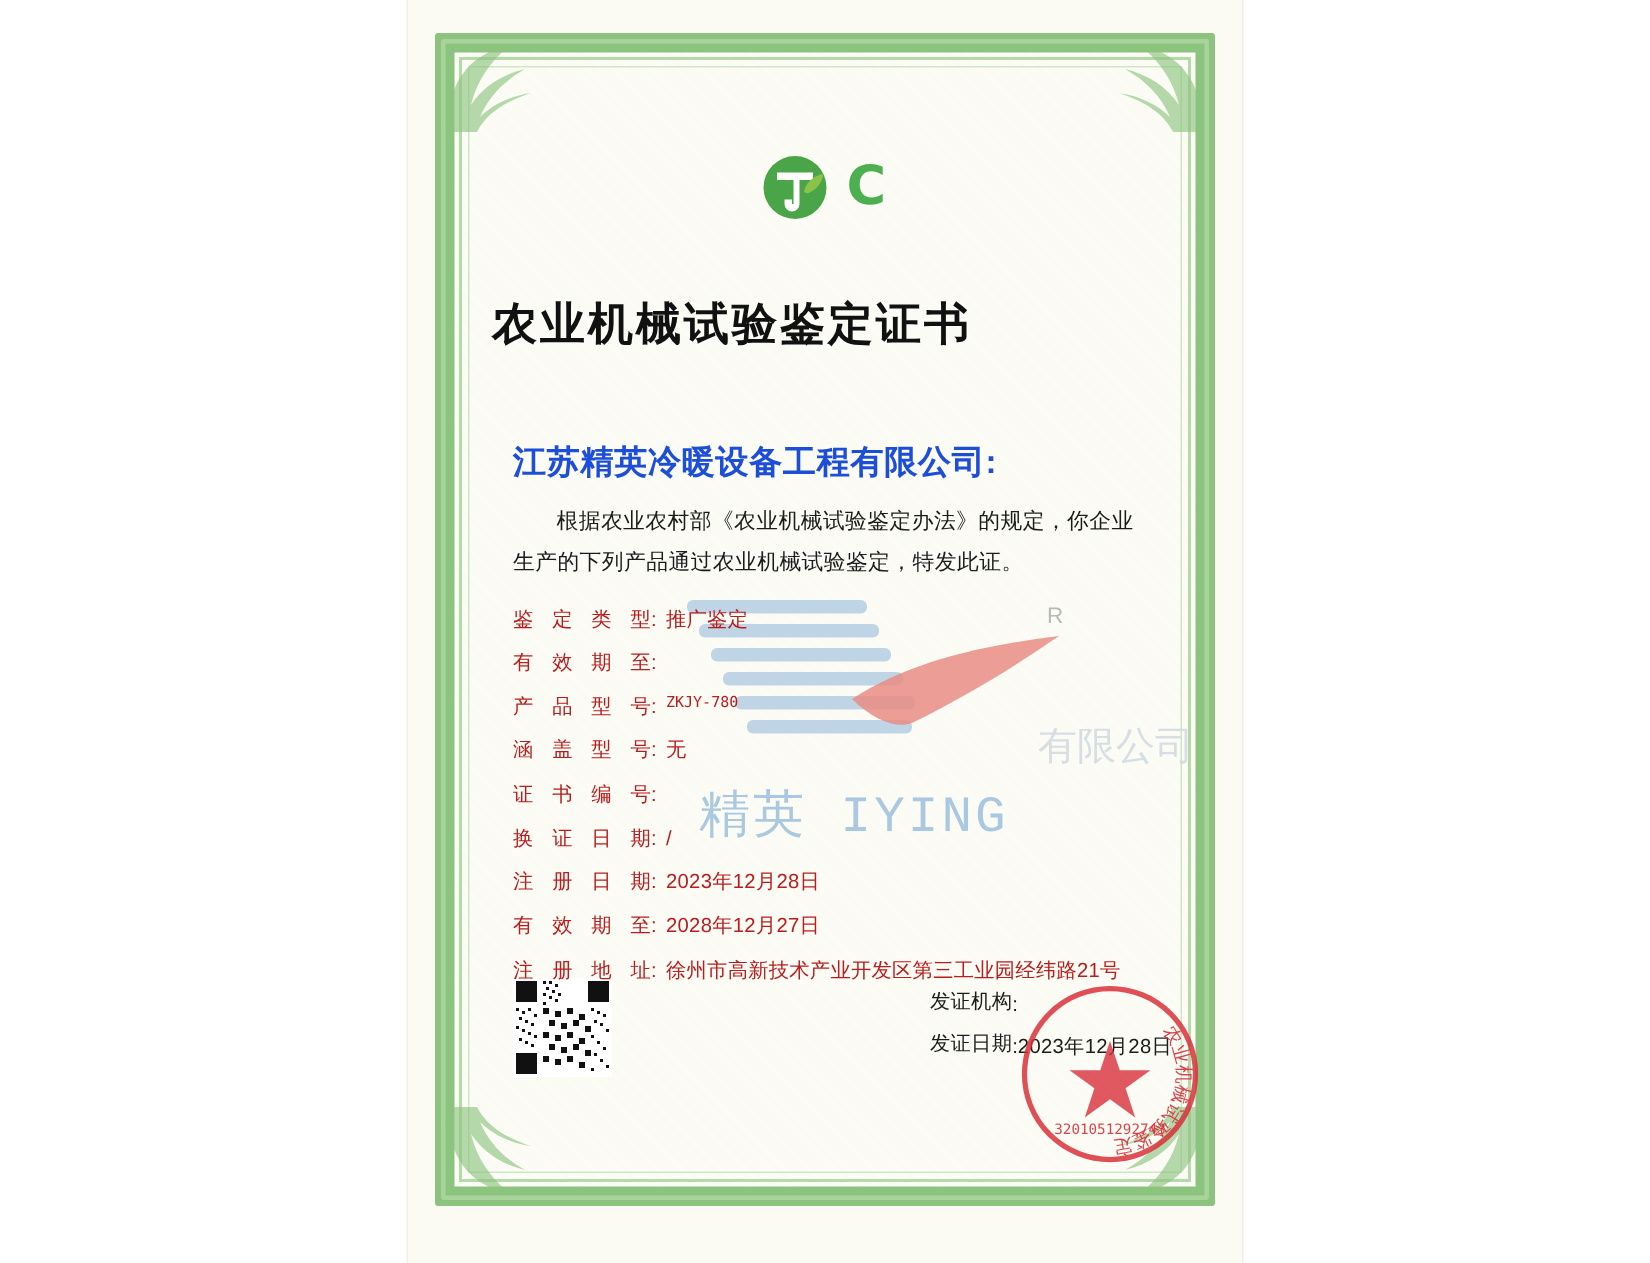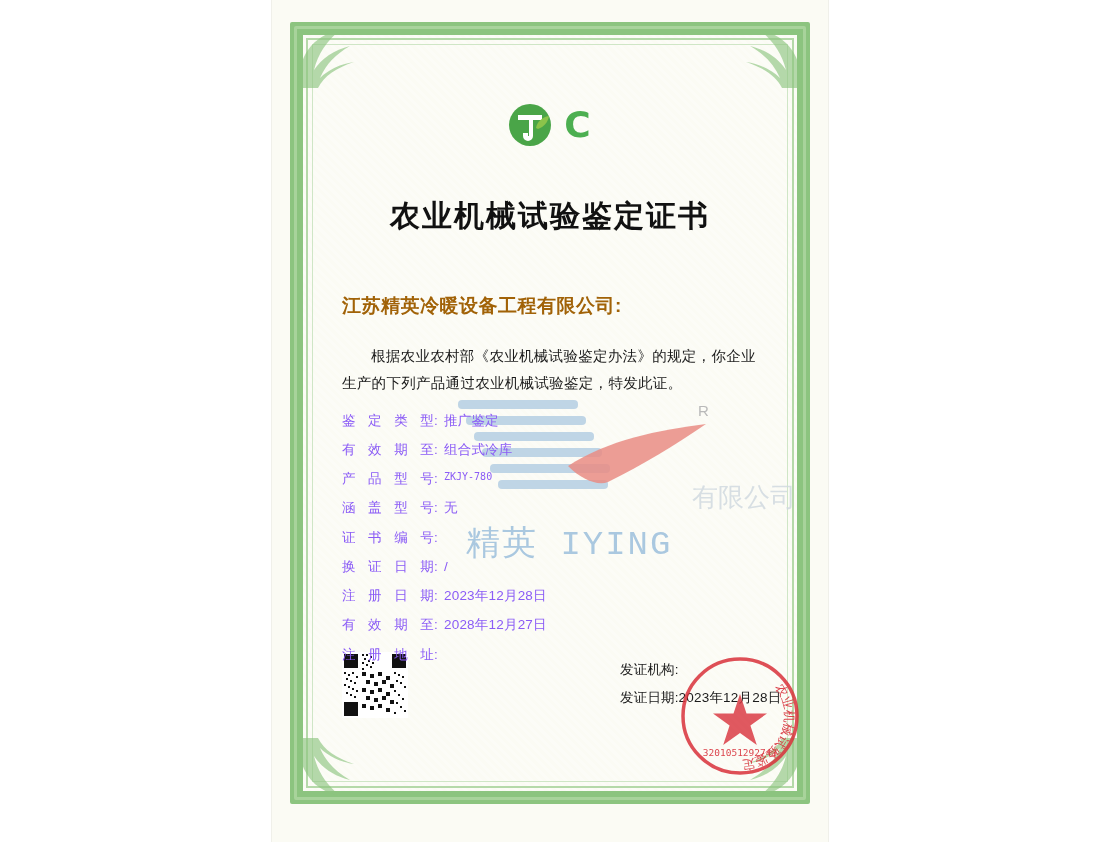--- a/index.html
+++ b/index.html
@@ -114,55 +114,55 @@
     line-height: 1;
     display: flex;
     align-items: center;
   }
   .logo-text .g {
     color: #4caf50;
   }
 
   
   .doc-title {
-    text-align: center;
+    text-align: left;
     font-size: 30px;
     font-weight: bold;
     letter-spacing: 2px;
     color: #111111;
     margin-top: 48px;
   }
 
   
   .body-block {
     margin-top: 56px;
     padding-left: 14px;
     padding-right: 6px;
     position: relative;
     z-index: 3;
   }
   .company {
-    font-size: 19px;
+    font-size: 22px;
     font-weight: bold;
-    color: #a16207;
+    color: #1d4ed8;
     letter-spacing: 0.5px;
   }
   .para {
-    margin-top: 24px;
+    margin-top: 12px;
     font-size: 14.5px;
     line-height: 1.85;
     color: #1b1b1b;
     text-indent: 29px;
     letter-spacing: 0.3px;
   }
 
   .fields {
     margin-top: 14px;
     font-size: 13.5px;
-    color: #8b5cf6;
+    color: #b91c1c;
   }
   .field-row {
     display: flex;
     align-items: flex-start;
     margin-bottom: 9px;
     line-height: 1.5;
   }
   .field-label {
     flex: 0 0 92px;
     text-align: justify;
@@ -206,21 +206,21 @@
     left: 278px;
     top: 10px;
     font-size: 13.5px;
     color: #1b1b1b;
     line-height: 2.05;
   }
   .issuer-row {
     display: flex;
     white-space: nowrap;
   }
-  .issuer-label { letter-spacing: 0.2px; }
+  .issuer-label { letter-spacing: 0.2px; font-family: Liberation Mono, monospace; }
   .issuer-value { letter-spacing: 0.2px; }
 
   
   .seal {
     position: absolute;
     left: 336px;
     top: 8px;
     width: 124px;
     height: 124px;
     pointer-events: none;
@@ -332,21 +332,20 @@
 
           <div class="field-row">
             <span class="field-label">鉴定类型</span>
             <span class="field-colon">:</span>
             <span class="field-value bold">推广鉴定</span>
           </div>
 
           <div class="field-row">
             <span class="field-label">有效期至</span>
             <span class="field-colon">:</span>
-            <span class="field-value bold">组合式冷库</span>
           </div>
 
           <div class="field-row">
             <span class="field-label">产品型号</span>
             <span class="field-colon">:</span>
             <span class="field-value mono">ZKJY-780</span>
           </div>
 
           <div class="field-row">
             <span class="field-label">涵盖型号</span>
@@ -373,20 +372,21 @@
 
           <div class="field-row">
             <span class="field-label">有效期至</span>
             <span class="field-colon">:</span>
             <span class="field-value">2028年12月27日</span>
           </div>
 
           <div class="field-row">
             <span class="field-label">注册地址</span>
             <span class="field-colon">:</span>
+            <span class="field-value">徐州市高新技术产业开发区第三工业园经纬路21号</span>
           </div>
 
         </div>
       </div>
 
       <div class="footer">
 
         <svg class="qr" viewBox="0 0 33 33" shape-rendering="crispEdges">
           <rect width="33" height="33" fill="#ffffff"></rect>
           <g fill="#111111">

